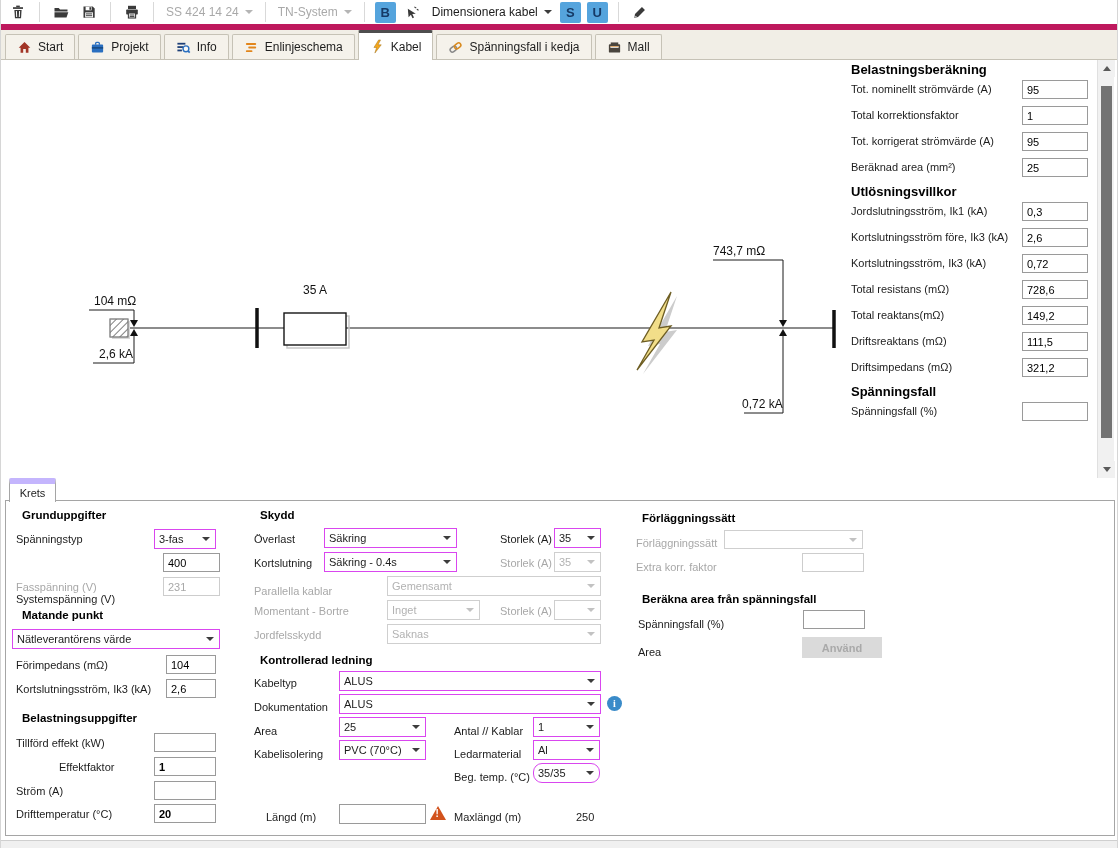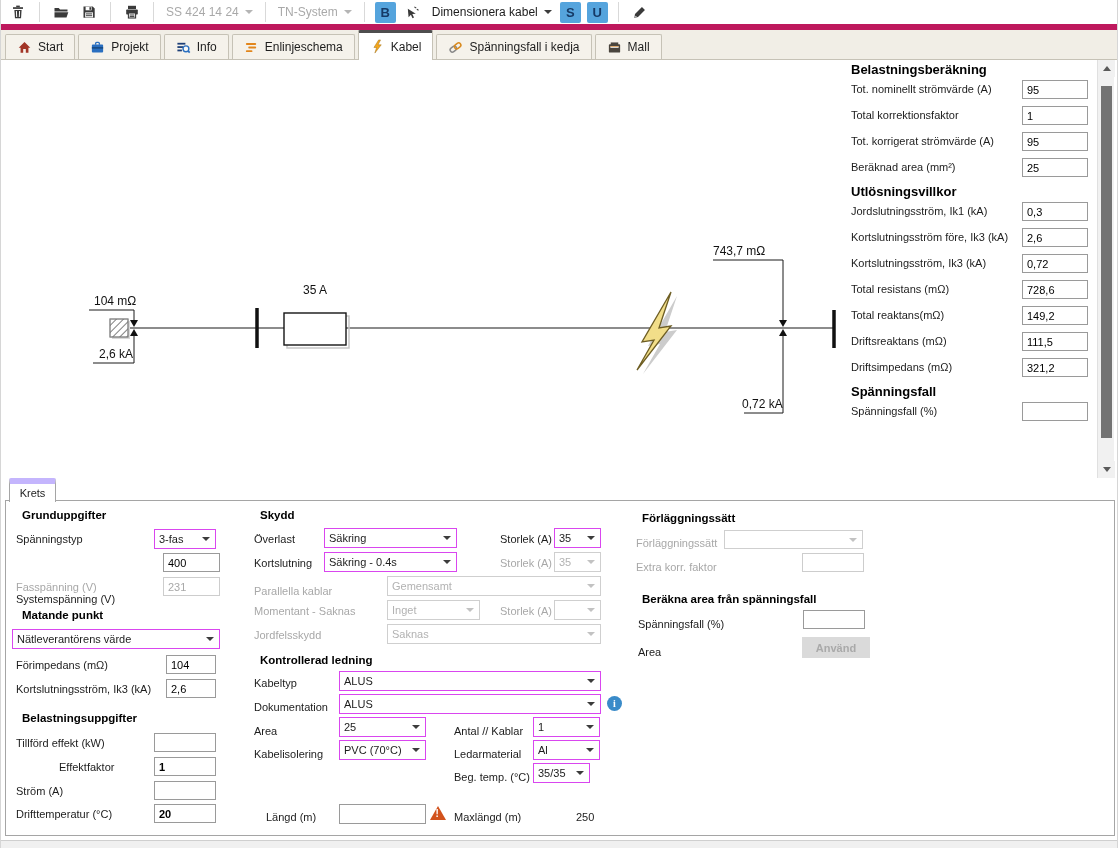--- a/index.html
+++ b/index.html
@@ -337,21 +337,21 @@
     <div class="combo" style="left:548px;top:27px;width:47px;"><span>35</span><span class="arr"></span></div>
 
     <span class="lbl" style="left:248px;top:56px;">Kortslutning</span>
     <div class="combo" style="left:318px;top:51px;width:133px;"><span>Säkring - 0.4s</span><span class="arr"></span></div>
     <span class="lbl g" style="left:494px;top:56px;">Storlek (A)</span>
     <div class="combo dis" style="left:548px;top:51px;width:47px;"><span>35</span><span class="arr"></span></div>
 
     <span class="lbl g" style="left:248px;top:68px;margin-top:16px;">Parallella kablar</span>
     <div class="combo dis" style="left:381px;top:75px;width:214px;"><span>Gemensamt</span><span class="arr"></span></div>
 
-    <span class="lbl g" style="left:248px;top:104px;">Momentant - Saknas</span>
+    <span class="lbl g" style="left:248px;top:104px;">Momentant - Bortre</span>
     <div class="combo dis" style="left:381px;top:99px;width:93px;"><span>Inget</span><span class="arr"></span></div>
     <span class="lbl g" style="left:494px;top:104px;">Storlek (A)</span>
     <div class="combo dis" style="left:548px;top:99px;width:47px;"><span></span><span class="arr"></span></div>
 
     <span class="lbl g" style="left:248px;top:128px;">Jordfelsskydd</span>
     <div class="combo dis" style="left:381px;top:123px;width:214px;"><span>Saknas</span><span class="arr"></span></div>
 
     <div class="gtitle" style="left:254px;top:153px;">Kontrollerad ledning</div>
     <span class="lbl" style="left:248px;top:176px;">Kabeltyp</span>
     <div class="combo" style="left:333px;top:170px;width:262px;"><span>ALUS</span><span class="arr"></span></div>
@@ -363,35 +363,35 @@
     <div class="combo" style="left:333px;top:216px;width:87px;"><span>25</span><span class="arr"></span></div>
     <span class="lbl" style="left:448px;top:224px;">Antal // Kablar</span>
     <div class="combo" style="left:527px;top:216px;width:67px;"><span>1</span><span class="arr"></span></div>
 
     <span class="lbl" style="left:248px;top:247px;">Kabelisolering</span>
     <div class="combo" style="left:333px;top:239px;width:87px;"><span>PVC (70°C)</span><span class="arr"></span></div>
     <span class="lbl" style="left:448px;top:247px;">Ledarmaterial</span>
     <div class="combo" style="left:527px;top:239px;width:67px;"><span>Al</span><span class="arr"></span></div>
 
     <span class="lbl" style="left:448px;top:270px;">Beg. temp. (°C)</span>
-    <div class="combo" style="left:527px;top:262px;width:57px;"><span>35/35</span><span class="arr"></span></div>
+    <div class="combo" style="left:527px;top:262px;width:67px;border-radius:9px;"><span>35/35</span><span class="arr"></span></div>
 
     <span class="lbl" style="left:248px;top:310px;padding-left:12px;">Längd (m)</span>
     <input class="inp" style="left: 333px; top: 303px; width: 87px; height: 20px;" value="">
     <span class="warnicon" style="left:424px;top:305px;"></span>
     <span class="lbl" style="left:448px;top:310px;">Maxlängd (m)</span>
     <span class="val" style="left:531px;top:310px;">250</span>
 
     <div class="gtitle" style="left:636px;top:11px;">Förläggningssätt</div>
     <span class="lbl g" style="left:630px;top:36px;">Förläggningssätt</span>
     <div class="combo dis" style="left:718px;top:29px;width:139px;height:19px;"><span></span><span class="arr"></span></div>
     <span class="lbl g" style="left:630px;top:60px;">Extra korr. faktor</span>
     <input class="inp dis" style="left: 796px; top: 52px; width: 62px;" value="">
 
     <div class="gtitle" style="left:636px;top:92px;">Beräkna area från spänningsfall</div>
     <span class="lbl" style="left:632px;top:117px;">Spänningsfall (%)</span>
     <input class="inp" style="left: 797px; top: 109px; width: 62px;" value="">
     <span class="lbl" style="left:632px;top:145px;">Area</span>
-    <button class="btn-dis" style="left:796px;top:136px;width:68px;height:21px;">Använd</button>
+    <button class="btn-dis" style="left:796px;top:136px;width:80px;height:21px;">Använd</button>
   </div>
 
   <div class="statusbar"></div>
 </div>
 
 </body></html>

